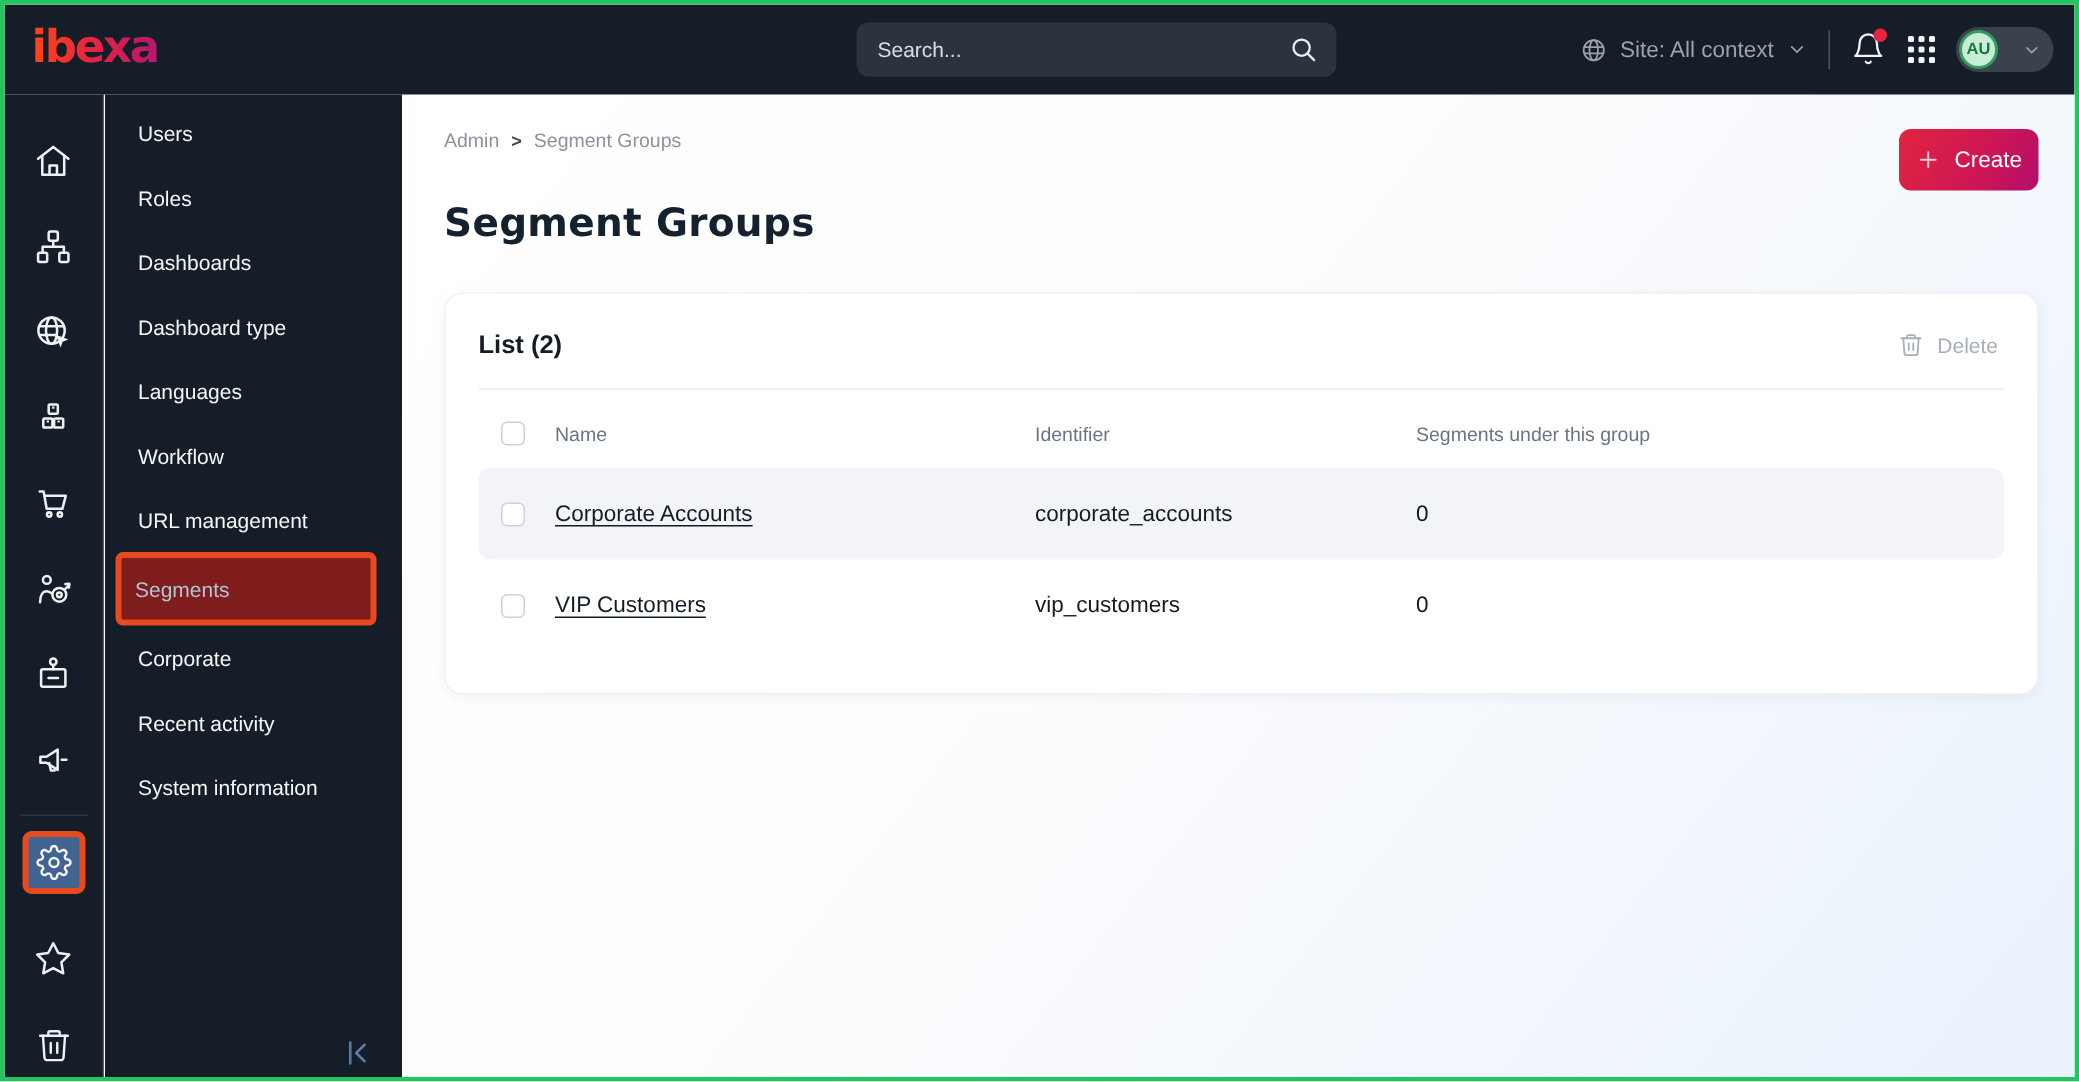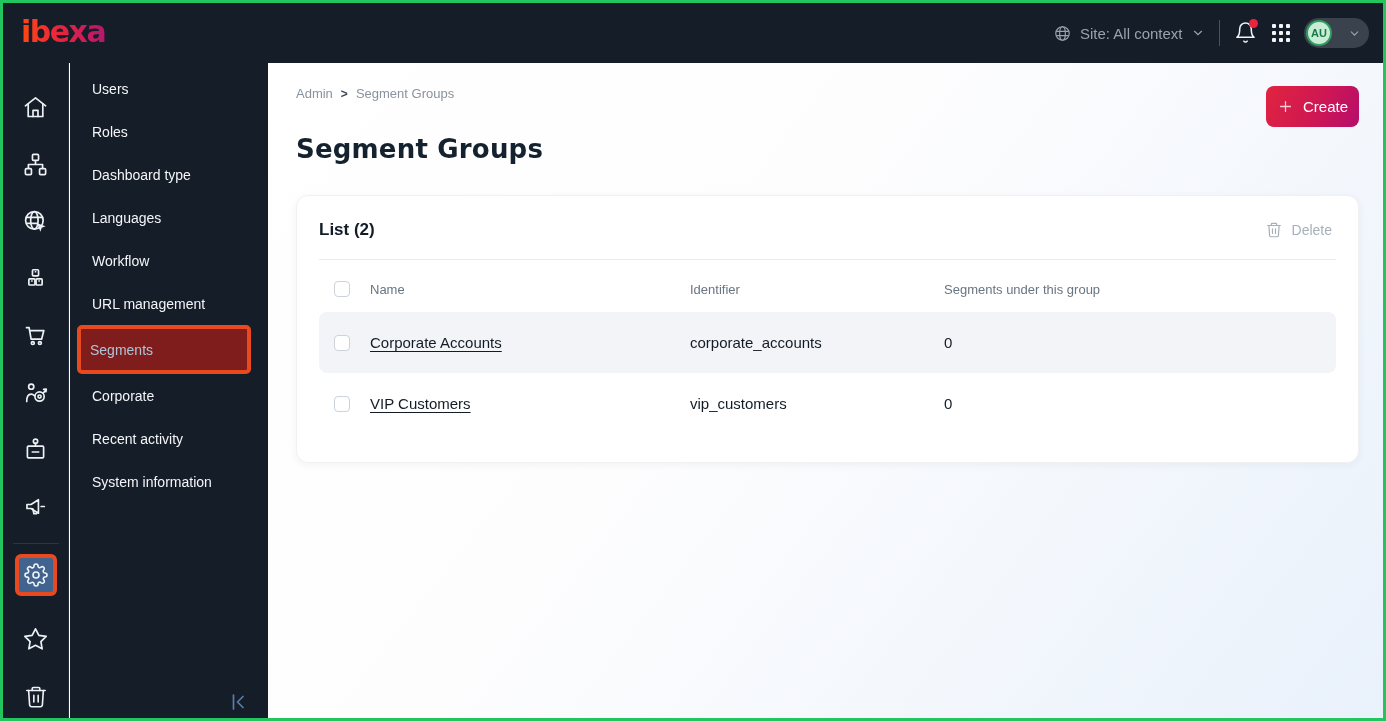--- a/index.html
+++ b/index.html
@@ -75,20 +75,29 @@
   svg { display:block; }
 </style>
 </head>
 <body>
 
 <div class="frame">
 
   <header class="topbar">
     <div class="logo">ibexa</div>
 
+    <div class="search-wrap">
+      <input class="search-input" type="text" placeholder="Search..." style="">
+      <span class="search-icon">
+        <svg width="20" height="20" viewBox="0 0 24 24" fill="none" stroke="#eef1f4" stroke-width="1.8" stroke-linecap="round">
+          <circle cx="10.5" cy="10.5" r="6.5"></circle>
+            <path d="M15.5 15.5 L20.5 20.5"></path>
+        </svg>
+      </span>
+    </div>
 
     <div class="top-right">
       <div class="site-ctx">
         <span>
           <svg width="19" height="19" viewBox="0 0 24 24" fill="none" stroke="#9aa2ac" stroke-width="1.5">
             <circle cx="12" cy="12" r="8.5"></circle>
               <ellipse cx="12" cy="12" rx="3.6" ry="8.5"></ellipse>
             <path d="M4 9.4 H20 M4 14.6 H20"></path>
           </svg>
         </span>
@@ -214,20 +223,23 @@
 
   <nav class="menu">
     <div id="menu-items">
         <div class="menu-item">
           <span>Users</span>
         </div>
         <div class="menu-item">
           <span>Roles</span>
         </div>
         <div class="menu-item">
+          <span>Dashboards</span>
+        </div>
+        <div class="menu-item">
           <span>Dashboard type</span>
         </div>
         <div class="menu-item">
           <span>Languages</span>
         </div>
         <div class="menu-item">
           <span>Workflow</span>
         </div>
         <div class="menu-item">
           <span>URL management</span>

